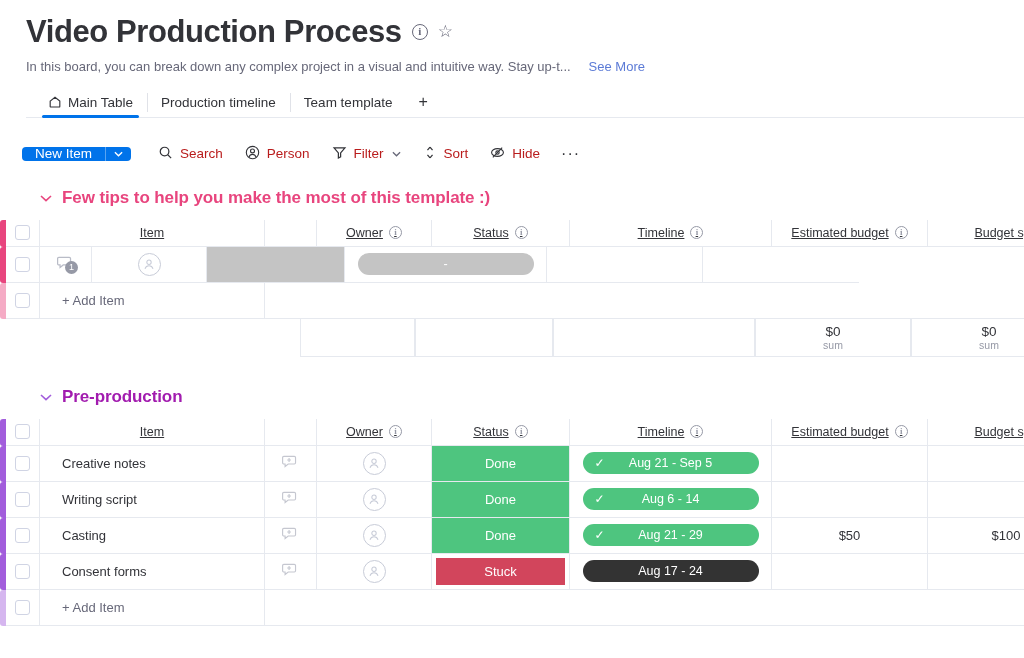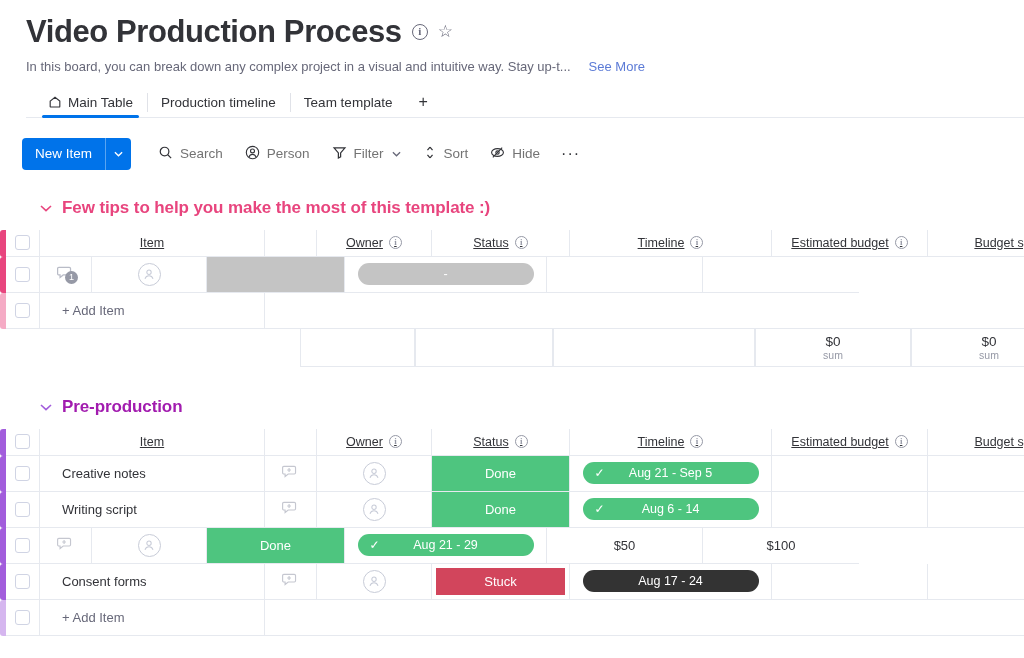--- a/index.html
+++ b/index.html
@@ -55,41 +55,41 @@
   }
   .tab-plus { padding: 0 12px; font-size: 16px; color: #323338; display: flex; align-items: center; cursor: pointer; }
   .home-icon svg { display: block; }
 
   
   .toolbar {
     display: flex; align-items: center; gap: 0;
     padding: 16px 0 0 22px; height: 56px;
   }
   .new-item-btn {
-    display: flex; align-items: stretch; height: 32px; border-radius: 4px;
+    display: flex; align-items: stretch; height: 14px; border-radius: 4px;
     overflow: hidden; background: #0073ea; cursor: pointer; margin-right: 16px;
   }
   .new-item-main {
     color: #fff; font-size: 13.5px; display: flex; align-items: center;
     padding: 0 13px;
   }
   .new-item-caret {
     width: 26px; display: flex; align-items: center; justify-content: center;
     border-left: 1px solid rgba(255,255,255,.35); color: #fff; font-size: 10px;
   }
   .tb-item {
     display: flex; align-items: center; gap: 7px;
-    padding: 0 11px; height: 32px; font-size: 13.5px; color: #737373;
+    padding: 0 11px; height: 32px; font-size: 13.5px; color: #b91c1c;
     cursor: pointer; border-radius: 4px;
   }
   .tb-item .caret { font-size: 9px; color: #676879; margin-left: 1px; }
   .tb-dots { padding: 0 10px; font-size: 16px; color: #323338; cursor: pointer; letter-spacing: 1px; }
 
   
-  .group { margin-top: 20px; }
+  .group { margin-top: 10px; }
   .group-title-row {
     display: flex; align-items: center; gap: 10px;
     padding-left: 40px; height: 28px;
   }
   .group-caret { font-size: 12px; }
   .group-title { font-size: 17px; font-weight: 700; letter-spacing: -0.1px; }
 
   
   .table { margin-top: 8px; position: relative; }
   .row {
@@ -492,20 +492,23 @@
       </div>
       <div class="cell c-est"></div>
       <div class="cell c-spent"></div>
     </div>
 
     <div class="row">
       <div class="gbar" style="background:#a25ddc"></div>
       <div class="cell c-check">
           <span class="checkbox"></span>
         </div>
+      <div class="cell c-item">
+          <span class="item-text">Casting</span>
+        </div>
       <div class="cell c-chat">
         <span class="chat-ico">
           <svg width="19" height="19" viewBox="0 0 20 20" fill="none" stroke="#c5c7d0" stroke-width="1.2">
             <path d="M3 4.6h11a1.3 1.3 0 0 1 1.3 1.3v5.4a1.3 1.3 0 0 1-1.3 1.3H7.6L4.3 15.3v-2.7H3a1.3 1.3 0 0 1-1.3-1.3V5.9A1.3 1.3 0 0 1 3 4.6z"></path>
             <path d="M8.5 6.4v4M6.5 8.4h4"></path>
           </svg>
         </span>
       </div>
       <div class="cell c-owner">
         <span class="avatar-ph">

